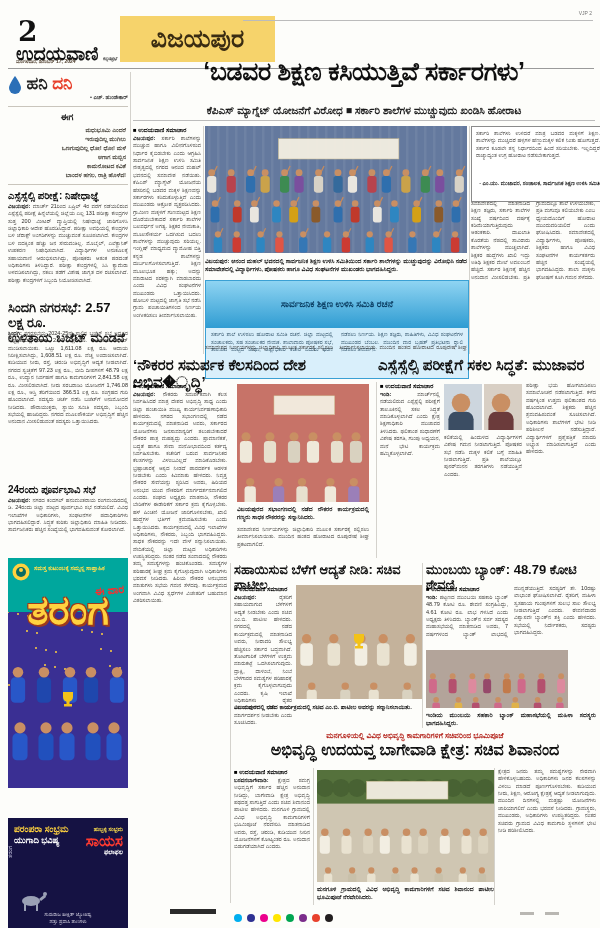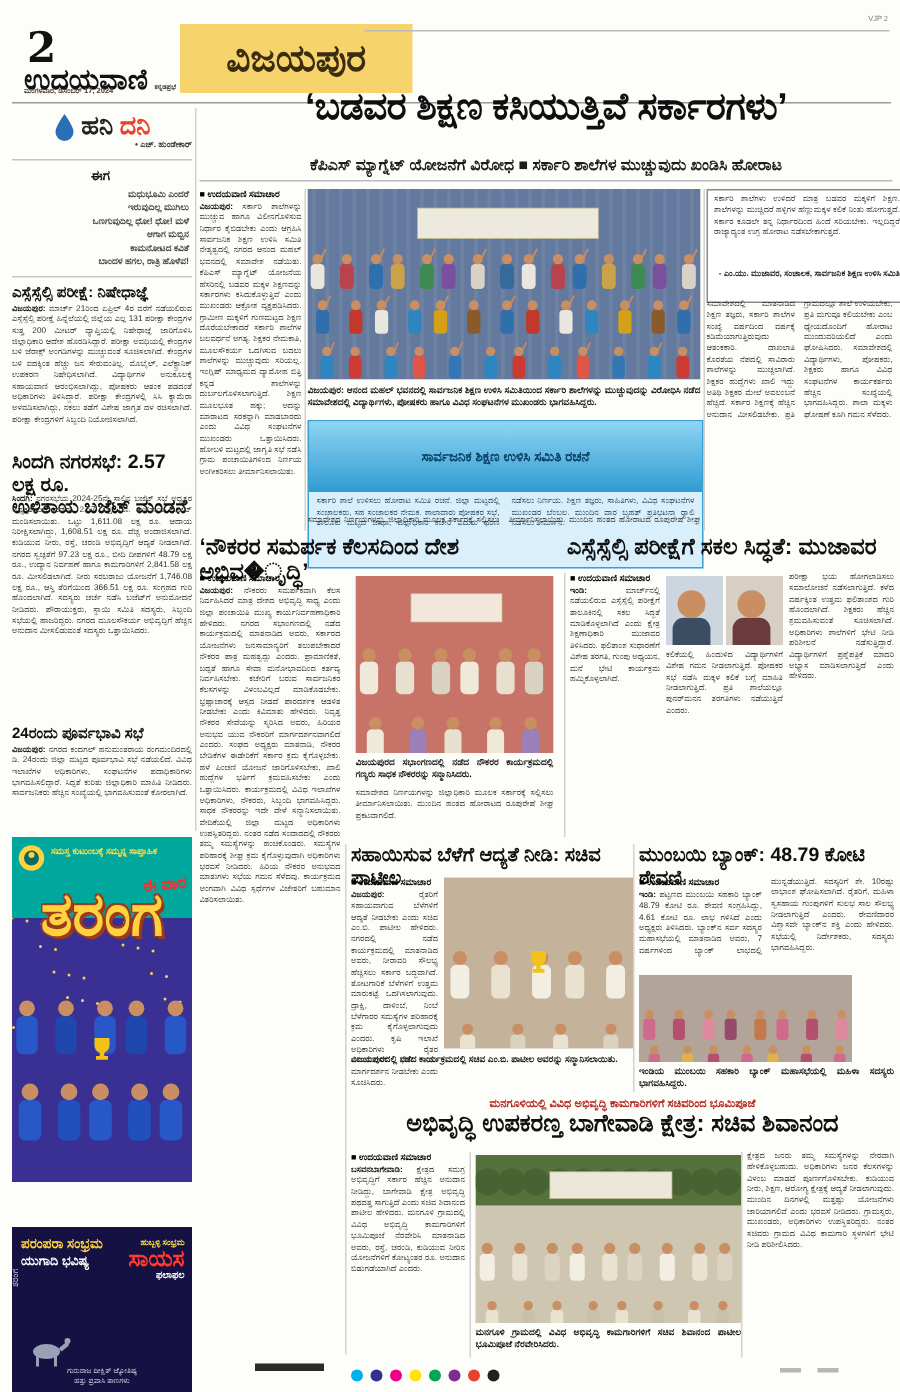--- a/index.html
+++ b/index.html
@@ -78,21 +78,21 @@
   <div class="masthead">
       <span>ವಿಜಯಪುರ</span>
     </div>
   <div class="abs pcode" style="right:8px;top:10px">VJP 2</div>
   <div class="rule" style="left:243px;top:20px;width:350px;height:1px;background:#bbb"></div>
   <div class="rule" style="left:8px;top:68px;width:586px;height:1px"></div>
 
   <div class="vrule" style="left:130px;top:72px;height:482px"></div>
 
   <div class="abs" style="left:8px;top:74px;width:120px">
-    <div style="text-align:center">
+    <div style="">
       <svg width="14" height="18" viewBox="0 0 14 18" style="vertical-align:middle">
           <path d="M7 0 C7 0 13 8 13 12 A6 6 0 0 1 1 12 C1 8 7 0 7 0 Z" fill="#2b6fb7"></path>
         </svg>
       <span class="dani1">ಹನಿ</span>
       <span class="dani2">ದನಿ</span>
     </div>
     <div class="daniby">• ಎಚ್. ಹುಂಡೇಕಾರ್</div>
   </div>
   <div class="rule" style="left:8px;top:106px;width:120px;height:1px;background:#c9c5bc"></div>
   <div class="abs nowt" style="left:8px;top:112px;width:118px">ಈಗ</div>
@@ -510,21 +510,21 @@
         <circle cx="89.28571428571429" cy="49.699999999999996" r="2.79" fill="#c98f63"></circle>
         <rect x="107.79142857142857" y="52.39999999999999" width="7.5600000000000005" height="13.5" rx="2.25" fill="#b4506e"></rect>
         <circle cx="111.57142857142857" cy="49.699999999999996" r="2.79" fill="#c98f63"></circle>
         <rect x="130.07714285714286" y="52.39999999999999" width="7.5600000000000005" height="13.5" rx="2.25" fill="#cf6a8a"></rect>
         <circle cx="133.85714285714286" cy="49.699999999999996" r="2.79" fill="#c98f63"></circle>
       </svg>
     </div>
   <div class="abs cap" style="left:426px;top:711px;width:170px;height:16px">ಇಂಡಿಯ ಮುಂಬಯಿ ಸಹಕಾರಿ ಬ್ಯಾಂಕ್ ಮಹಾಸಭೆಯಲ್ಲಿ ಮಹಿಳಾ ಸದಸ್ಯರು ಭಾಗವಹಿಸಿದ್ದರು.</div>
 
   <div class="abs kicker" style="left:234px;top:731px;width:362px">ಮನಗೂಳಿಯಲ್ಲಿ ವಿವಿಧ ಅಭಿವೃದ್ಧಿ ಕಾಮಗಾರಿಗಳಿಗೆ ಸಚಿವರಿಂದ ಭೂಮಿಪೂಜೆ</div>
-  <div class="abs hmed" style="left:234px;top:741px;width:362px;text-align:center;font-size:16px">ಅಭಿವೃದ್ಧಿ ಉಪಕರಣ್ತ ಬಾಗೇವಾಡಿ ಕ್ಷೇತ್ರ: ಸಚಿವ ಶಿವಾನಂದ</div>
+  <div class="abs hmed" style="left:234px;top:741px;width:362px;text-align:center;font-size:16px">ಅಭಿವೃದ್ಧಿ ಉದಯವ್ತ ಬಾಗೇವಾಡಿ ಕ್ಷೇತ್ರ: ಸಚಿವ ಶಿವಾನಂದ</div>
   <div class="vrule" style="left:313px;top:768px;height:137px"></div>
   <div class="vrule" style="left:494px;top:768px;height:137px"></div>
 
   <div class="abs small" style="left:234px;top:768px;width:76px;height:137px">
     <span class="src">■ ಉದಯವಾಣಿ ಸಮಾಚಾರ</span>
     <span class="dl">ಬಸವನಬಾಗೇವಾಡಿ:</span> <span>ಕ್ಷೇತ್ರದ ಸಮಗ್ರ ಅಭಿವೃದ್ಧಿಗೆ ಸರ್ಕಾರ ಹೆಚ್ಚಿನ ಅನುದಾನ ನೀಡಿದ್ದು, ಬಾಗೇವಾಡಿ ಕ್ಷೇತ್ರ ಅಭಿವೃದ್ಧಿ ಪಥದತ್ತ ಸಾಗುತ್ತಿದೆ ಎಂದು ಸಚಿವ ಶಿವಾನಂದ ಪಾಟೀಲ ಹೇಳಿದರು. ಮನಗೂಳಿ ಗ್ರಾಮದಲ್ಲಿ ವಿವಿಧ ಅಭಿವೃದ್ಧಿ ಕಾಮಗಾರಿಗಳಿಗೆ ಭೂಮಿಪೂಜೆ ನೆರವೇರಿಸಿ ಮಾತನಾಡಿದ ಅವರು, ರಸ್ತೆ, ಚರಂಡಿ, ಕುಡಿಯುವ ನೀರಿನ ಯೋಜನೆಗಳಿಗೆ ಕೋಟ್ಯಂತರ ರೂ. ಅನುದಾನ ಬಿಡುಗಡೆಯಾಗಿದೆ ಎಂದರು.</span>
   </div>
   <div class="ph" style="left:317px;top:770px;width:177px;height:112px">
       <svg width="100%" height="100%" viewBox="0 0 177 112" preserveAspectRatio="none">
         <rect width="177" height="112" fill="#cfc6b2"></rect>

